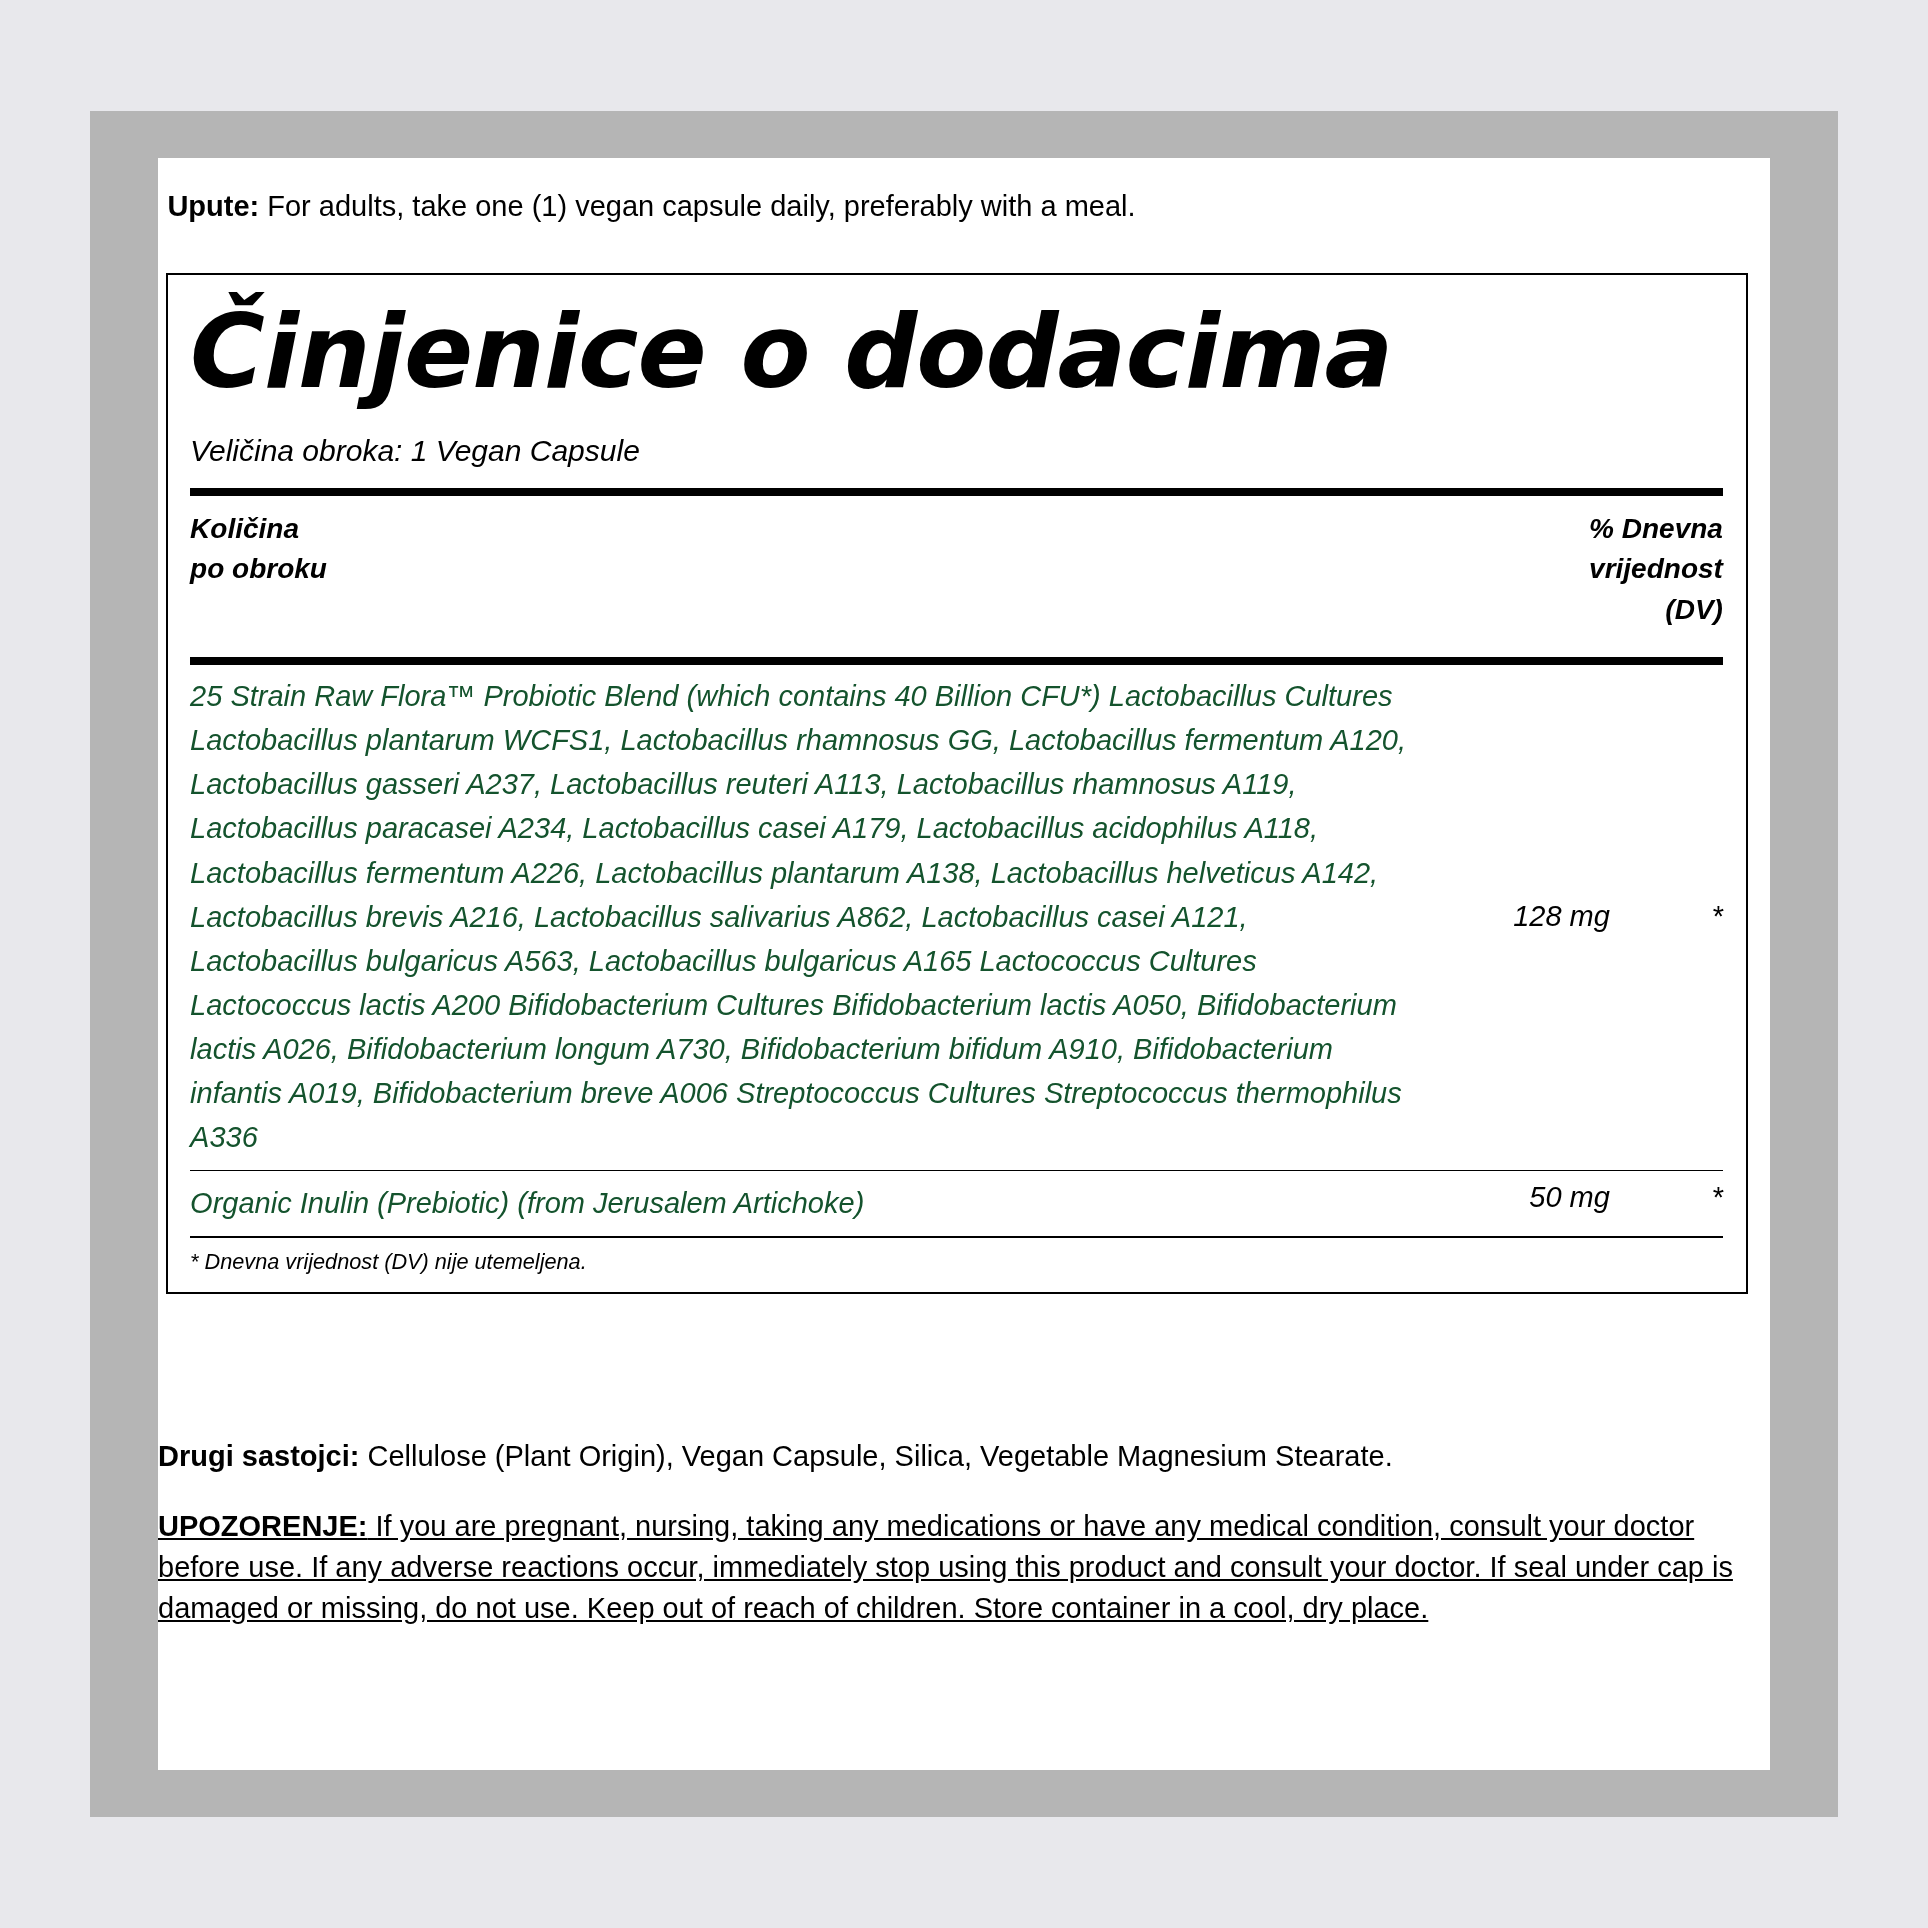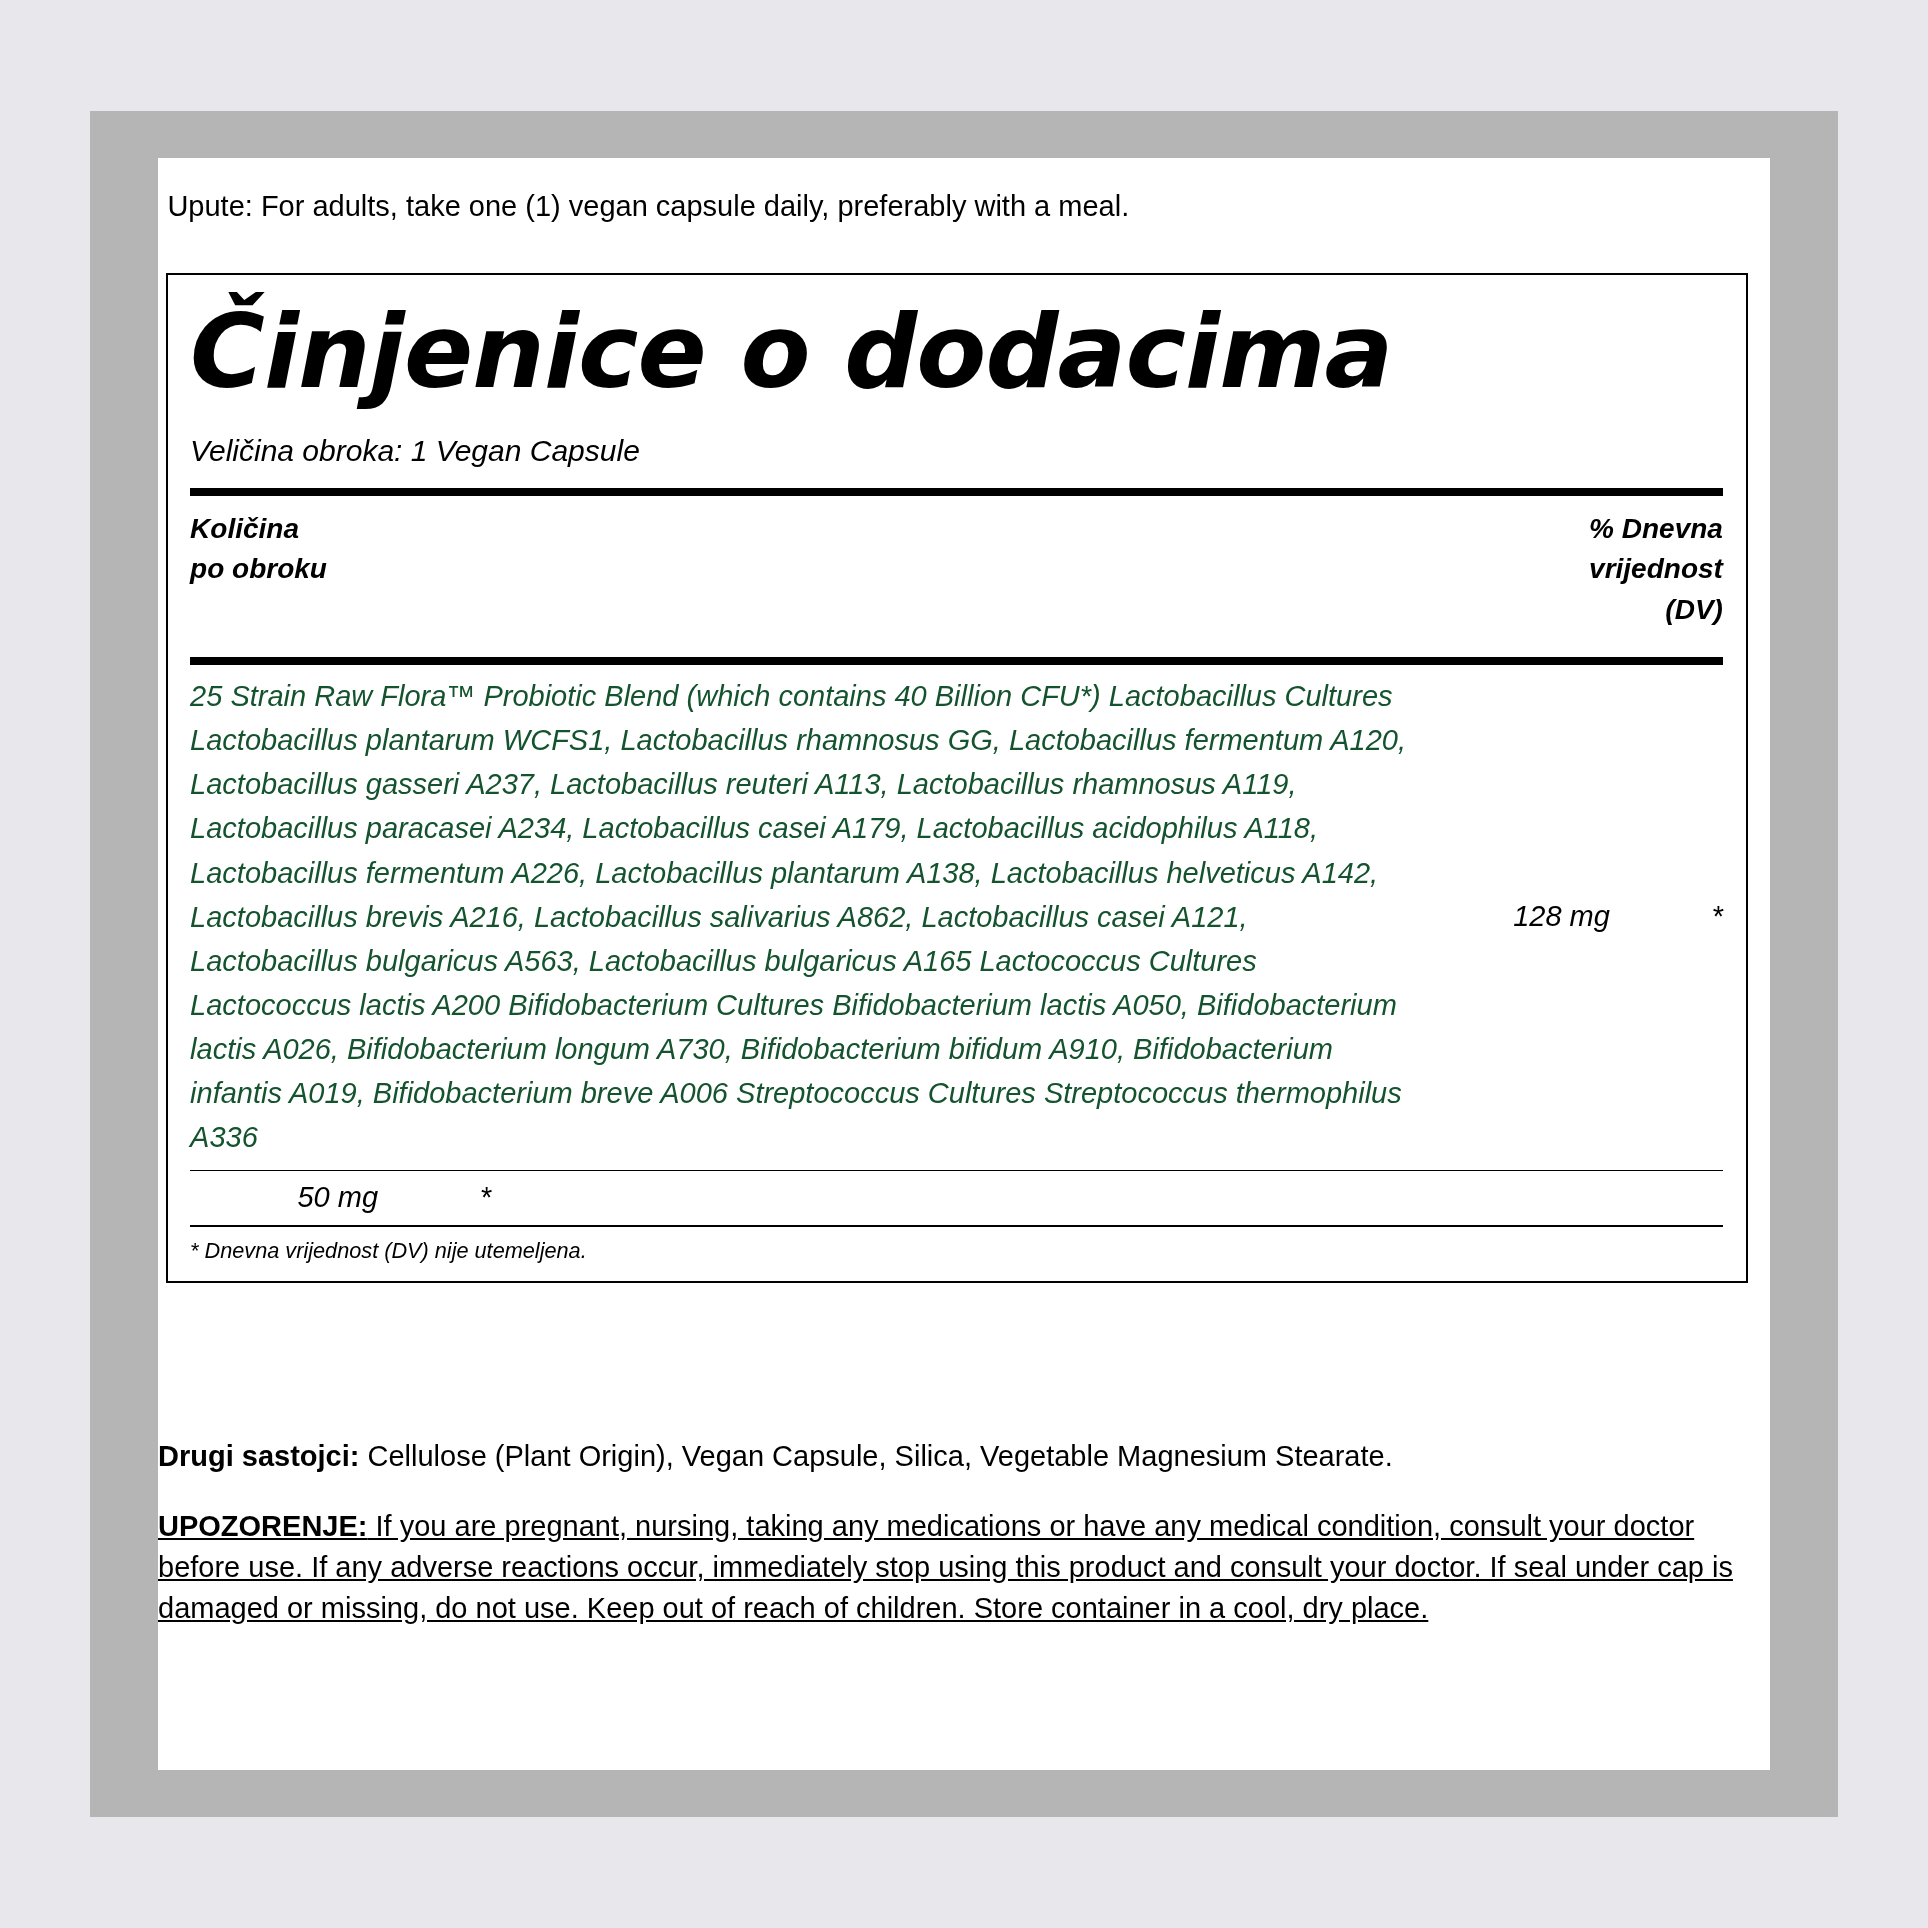--- a/index.html
+++ b/index.html
@@ -34,21 +34,21 @@
   .directions {
     position: absolute;
     left: 9.4px;
     top: 30px;
     width: 1591px;
     font-size: 29px;
     line-height: 1.3;
     color: #000;
   }
   .directions b {
-    font-weight: normal;
+    font-weight: bold;
   }
   .factbox {
     position: absolute;
     left: 7.5px;
     top: 115px;
     width: 1582px;
     border: 2.8px solid #000;
     box-sizing: border-box;
     padding: 9.4px 22.6px 13px 22.6px;
     background: #fff;
@@ -193,20 +193,21 @@
 
       <div class="ing-row">
         <div class="ing-name">25 Strain Raw Flora™ Probiotic Blend (which contains 40 Billion CFU*) Lactobacillus Cultures Lactobacillus plantarum WCFS1, Lactobacillus rhamnosus GG, Lactobacillus fermentum A120, Lactobacillus gasseri A237, Lactobacillus reuteri A113, Lactobacillus rhamnosus A119, Lactobacillus paracasei A234, Lactobacillus casei A179, Lactobacillus acidophilus A118, Lactobacillus fermentum A226, Lactobacillus plantarum A138, Lactobacillus helveticus A142, Lactobacillus brevis A216, Lactobacillus salivarius A862, Lactobacillus casei A121, Lactobacillus bulgaricus A563, Lactobacillus bulgaricus A165 Lactococcus Cultures Lactococcus lactis A200 Bifidobacterium Cultures Bifidobacterium lactis A050, Bifidobacterium lactis A026, Bifidobacterium longum A730, Bifidobacterium bifidum A910, Bifidobacterium infantis A019, Bifidobacterium breve A006 Streptococcus Cultures Streptococcus thermophilus A336</div>
         <div class="ing-amt">128 mg</div>
         <div class="ing-dv">*</div>
       </div>
 
       <div class="rule-hair"></div>
 
       <div class="ing-row second">
+        <div class="ing-name">Organic Inulin (Prebiotic) (from Jerusalem Artichoke)</div>
         <div class="ing-amt">50 mg</div>
         <div class="ing-dv">*</div>
       </div>
 
       <div class="rule-thin"></div>
 
       <div class="footnote">* Dnevna vrijednost (DV) nije utemeljena.</div>
     </div>
 
     <div class="other-ing">

